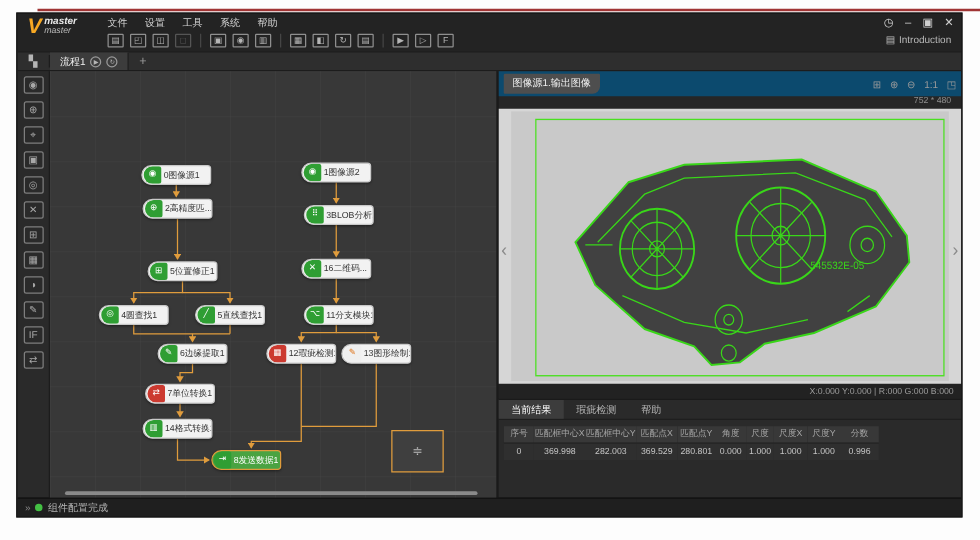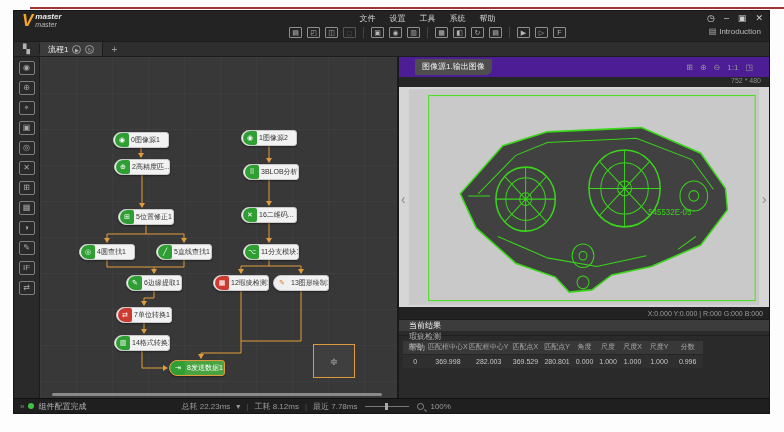--- a/index.html
+++ b/index.html
@@ -7,21 +7,21 @@
   .rec-line { position:absolute; left:30px; right:0; top:7px; height:2px; background:#a03434; }
   .app { position:absolute; left:13px; top:10px; width:757px; height:404px; background:#262626; border:1px solid #151515; display:flex; flex-direction:column; overflow:hidden; }
 
   
   .header { height:30px; background:#232323; display:flex; position:relative; flex:0 0 auto; }
   .logo { width:68px; padding:2px 0 0 8px; display:flex; align-items:flex-start; }
   .logo-v { color:#f7a823; font-size:17px; font-weight:bold; font-style:italic; line-height:15px; }
   .logo-txt { margin-left:2px; color:#e8e8e8; line-height:8px; }
   .logo-txt .l1 { font-size:8px; font-style:italic; font-weight:bold; }
   .logo-txt .l2 { font-size:7px; font-style:italic; color:#bbb; }
-  .header-mid { flex:1; display:flex; flex-direction:column;align-items:center; }
+  .header-mid { flex:1; display:flex; flex-direction:column; }
   .menubar { height:13px; display:flex; gap:14px; padding:2px 0 0 4px; }
   .menu-item { color:#d5d5d5; font-size:8px; cursor:default; }
   .toolbar { height:17px; display:flex; align-items:center; gap:5px; padding-left:4px; }
   .tb-icon { width:13px; height:11px; border:1px solid #8f8f8f; border-radius:1px; color:#b5b5b5; font-size:7px; line-height:9px; text-align:center; }
   .tb-icon.dim { border-color:#555; color:#555; }
   .tb-sep { width:1px; height:11px; background:#454545; margin:0 2px; }
   .win-controls { position:absolute; right:6px; top:2px; display:flex; gap:9px; color:#cfcfcf; font-size:9px; }
   .win-controls span { cursor:default; }
   .intro { position:absolute; right:8px; top:16px; color:#b9b9b9; font-size:8px; display:flex; gap:3px; align-items:center; }
 
@@ -48,32 +48,32 @@
   .node.sel .nlabel { color:#fff; }
   .minimap { position:absolute; left:273px; top:287px; width:42px; height:34px; background:#3f3f3f; border:1px solid #e09c3c; display:flex; align-items:center; justify-content:center; }
   .minimap span { color:#bcbcbc; font-size:10px; }
   .hscroll { position:absolute; left:12px; bottom:2px; width:330px; height:3px; background:#8a8a8a; border-radius:2px; }
 
   
   .rpanel { flex:1; background:#262626; border-left:2px solid #1a1a1a; display:flex; flex-direction:column; min-width:0; }
   .rtabs { height:16px; display:flex; border-bottom:1px solid #3a3a3a; flex:0 0 auto; }
   .rtab { padding:0 12px; font-size:8px; color:#bbb; display:flex; align-items:center; }
   .rtab.active { background:#3a3a3a; color:#fff; border-bottom:2px solid #e87c1e; }
-  .subtab-row { height:20px; background:#4c1d95; display:flex; align-items:center; padding:0 16px; flex:0 0 auto; }
+  .subtab-row { height:20px; background:#0c4a6e; display:flex; align-items:center; padding:0 4px; flex:0 0 auto; }
   .subtab { background:#4e4e4e; color:#f0f0f0; font-size:8px; padding:2px 7px 3px 7px; border-radius:1px 1px 6px 1px; }
   .viewer-icons { margin-left:auto; display:flex; gap:7px; color:#9a9a9a; font-size:8px; }
   .res-row { height:10px; display:flex; justify-content:flex-end; padding-right:8px; flex:0 0 auto; }
   .res-row span { color:#8f8f8f; font-size:7px; }
   .viewport { flex:1; background:#d6d6d6; position:relative; min-height:0; }
   .viewport svg { width:100%; height:100%; display:block; }
   .pixel-row { height:12px; background:#222; display:flex; justify-content:flex-end; align-items:center; padding-right:6px; flex:0 0 auto; }
   .pixel-row span { color:#9a9a9a; font-size:7px; }
 
   .results { height:79px; background:#2a2a2a; border-top:1px solid #1a1a1a; flex:0 0 auto; }
-  .res-tabs { height:16px; display:flex; border-bottom:1px solid #1e1e1e;flex-direction:column; }
+  .res-tabs { height:16px; display:flex; border-bottom:1px solid #1e1e1e; }
   .res-tab { padding:0 10px; display:flex; align-items:center; font-size:8px; color:#b5b5b5; }
   .res-tab.active { background:#3c3c3c; color:#fff; }
   .rtable { margin:5px 0 0 4px; border-collapse:collapse; table-layout:fixed; width:300px; }
   .rtable th { background:#383838; color:#a5a5a5; font-size:7px; font-weight:normal; height:13px; text-align:center; overflow:hidden; white-space:nowrap; }
   .rtable td { background:#2f2f2f; color:#c5c5c5; font-size:7px; height:14px; text-align:center; overflow:hidden; white-space:nowrap; border-top:1px solid #262626; }
 
   
   .statusbar { height:15px; background:#1f1f1f; border-top:1px solid #101010; display:flex; align-items:center; font-size:8px; color:#9a9a9a; flex:0 0 auto; }
   .sb-collapse { padding:0 4px 0 6px; color:#8a8a8a; }
   .sb-dot { width:6px; height:6px; border-radius:50%; background:#43c043; margin-right:4px; }
@@ -360,27 +360,14 @@
             </tbody>
         </table>
       </div>
     </div>
   </div>
 
   <div class="statusbar">
     <span class="sb-collapse">»</span>
     <span class="sb-dot"></span>
     <span class="sb-msg">组件配置完成</span>
-    <span class="sb-stats">
-      <span>总耗 22.23ms</span>
-      <span>▾</span>
-      <span class="sb-sep">|</span>
-      <span>工耗 8.12ms</span>
-      <span class="sb-sep">|</span>
-      <span>最近 7.78ms</span>
-      <span class="slider">
-          <span class="handle"></span>
-        </span>
-      <span class="mag"></span>
-      <span>100%</span>
-    </span>
   </div>
 </div>
 
 </body></html>

